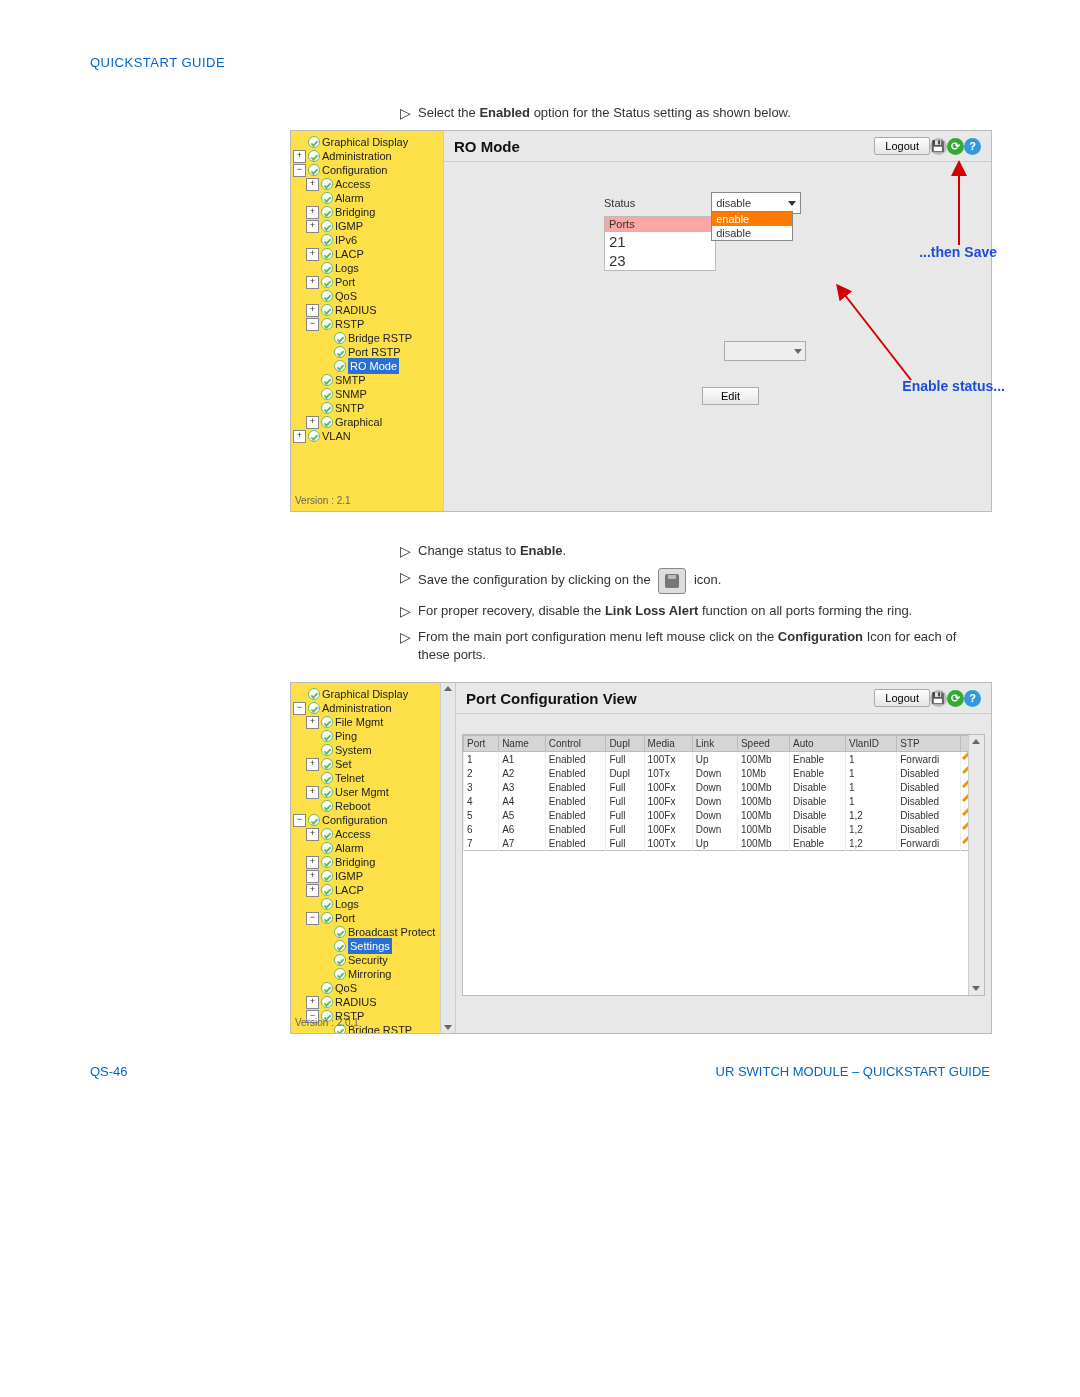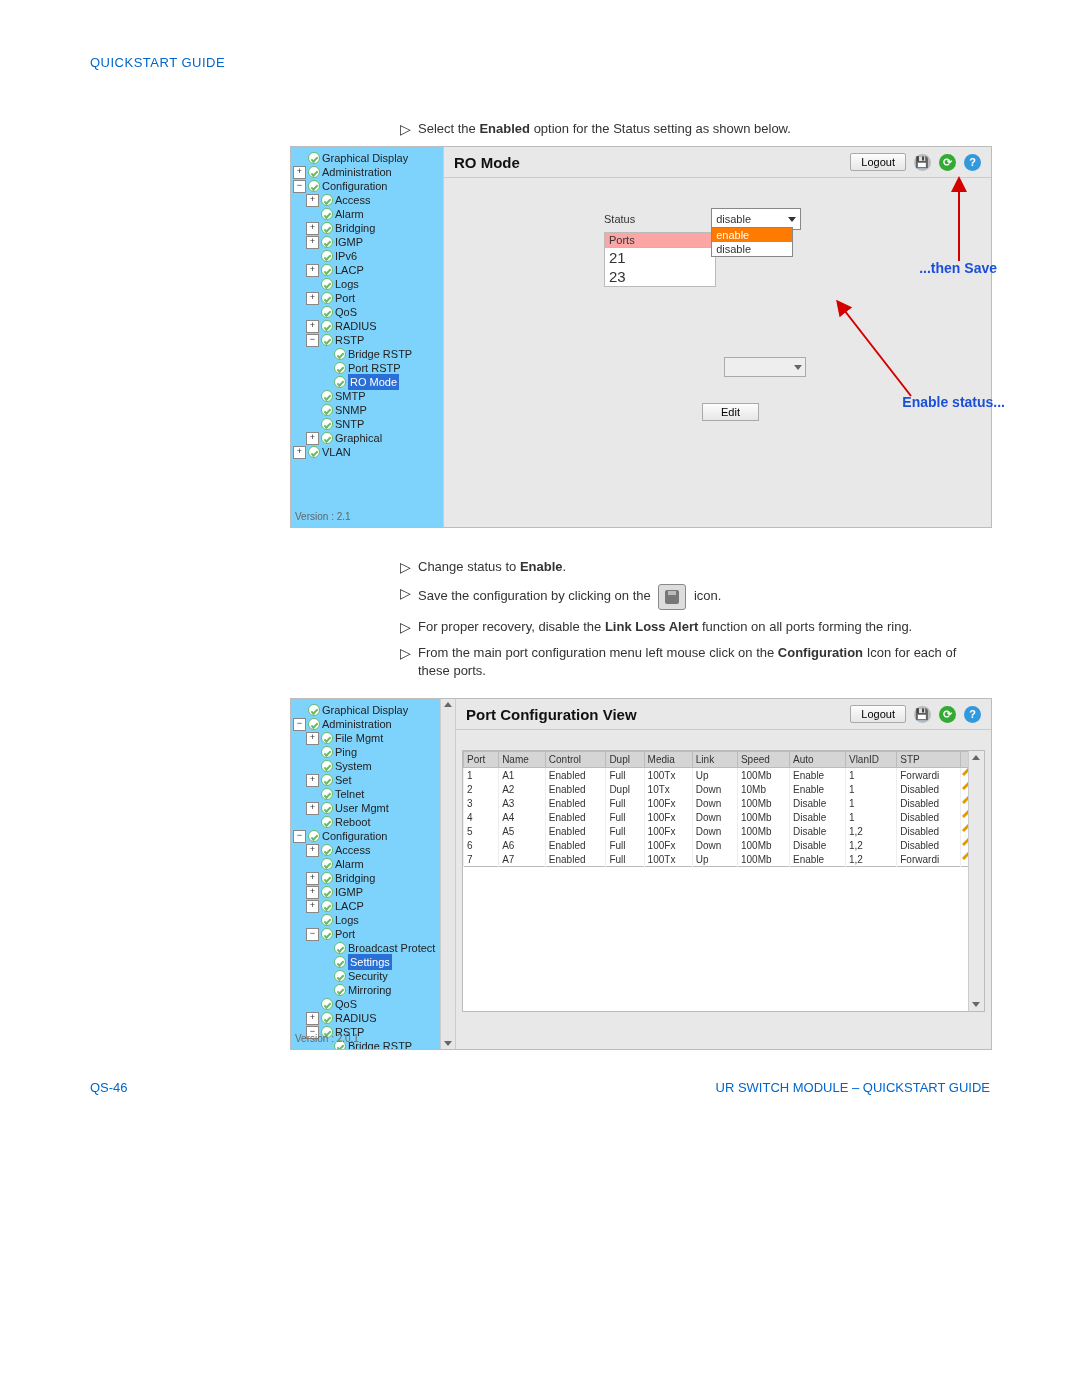--- a/index.html
+++ b/index.html
@@ -1,41 +1,41 @@
 <!DOCTYPE html>
 <html><head>
 <meta charset="utf-8">
 <style>
 body{margin:0;background:#fff;font-family:Arial,Helvetica,sans-serif;color:#333;font-size:13px}
 .page{width:1080px;margin:0 auto;padding:55px 90px 40px 90px;box-sizing:border-box;position:relative}
-.header{color:#0066cc;font-size:13px;letter-spacing:.5px;margin-bottom:50px}
+.header{color:#0066cc;font-size:13px;letter-spacing:.5px;margin-bottom:34px}
 .instr-row{display:flex;align-items:flex-start;margin-bottom:8px;margin-left:310px}
 .instr-row .tri{flex:0 0 18px;font-size:14px;line-height:18px}
 .instr-row .txt{flex:1;line-height:18px}
 .instr-row .txt b{font-weight:bold}
 
 .shot{border:1px solid #bcbcbc;background:#efefef;margin:0 0 30px 0;box-shadow:0 0 0 1px #d9d9d9 inset;position:relative}
 .shot-inner{display:flex;height:380px}
 .shot2 .shot-inner{height:350px}
-.tree-panel{width:148px;background:#7dd3fc;border-right:1px solid #ccc;font-size:11px;line-height:16px;padding:4px 2px;overflow:hidden;position:relative}
+.tree-panel{width:148px;background:#fde047;border-right:1px solid #ccc;font-size:11px;line-height:16px;padding:4px 2px;overflow:hidden;position:relative}
 .tree-panel::-webkit-scrollbar{width:14px}
 .tree-row{display:flex;align-items:center;height:14px;padding:0;white-space:nowrap}
 .tree-row .exp{width:11px;height:11px;border:1px solid #888;font-size:9px;line-height:9px;text-align:center;margin-right:2px;background:#fff}
 .tree-row .noexp{width:13px;margin-right:2px}
 .tree-row .dot{width:10px;height:10px;border-radius:50%;background:#fff;border:1.5px solid #6b6;margin-right:2px;position:relative}
 .tree-row .dot::after{content:"";position:absolute;left:2px;top:4px;width:5px;height:2px;border-left:2px solid #6b6;border-bottom:2px solid #6b6;transform:rotate(-45deg)}
 .tree-row .lbl{color:#222}
 .tree-row.sel .lbl{background:#2a6fd6;color:#fff;padding:0 2px}
 .ind1{padding-left:13px}.ind2{padding-left:26px}
 .version{position:absolute;bottom:2px;left:4px;font-size:10px;color:#666}
 
 .main-area{flex:1;background:#e8e8e8;padding:0;position:relative}
 .main-hdr{display:flex;align-items:center;justify-content:space-between;padding:6px 10px;border-bottom:1px solid #ccc}
 .main-hdr h2{margin:0;font-size:15px;font-weight:bold;color:#111}
-.hdr-right{display:flex;align-items:center;gap:8px}
+.hdr-right{display:flex;align-items:center;gap:0}
 .logout-btn{border:1px solid #aaa;background:linear-gradient(#fdfdfd,#e6e6e6);font-size:11px;padding:2px 10px;border-radius:2px;cursor:pointer}
 .circ{width:17px;height:17px;border-radius:50%;display:inline-flex;align-items:center;justify-content:center;font-size:11px;color:#fff;font-weight:bold}
 .circ.save{background:#bbb}
 .circ.refresh{background:#3a3}
 .circ.help{background:#39d}
 
 .ro-body{padding:30px 40px 10px 40px;position:relative}
 .status-row{display:flex;align-items:center;gap:76px;margin-bottom:2px;margin-left:120px}
 .status-row .sl{font-size:11px}
 .sel-box{position:relative;width:80px;height:18px;border:1px solid #888;background:#fff;font-size:11px;padding:1px 4px;display:flex;align-items:center;justify-content:space-between}

